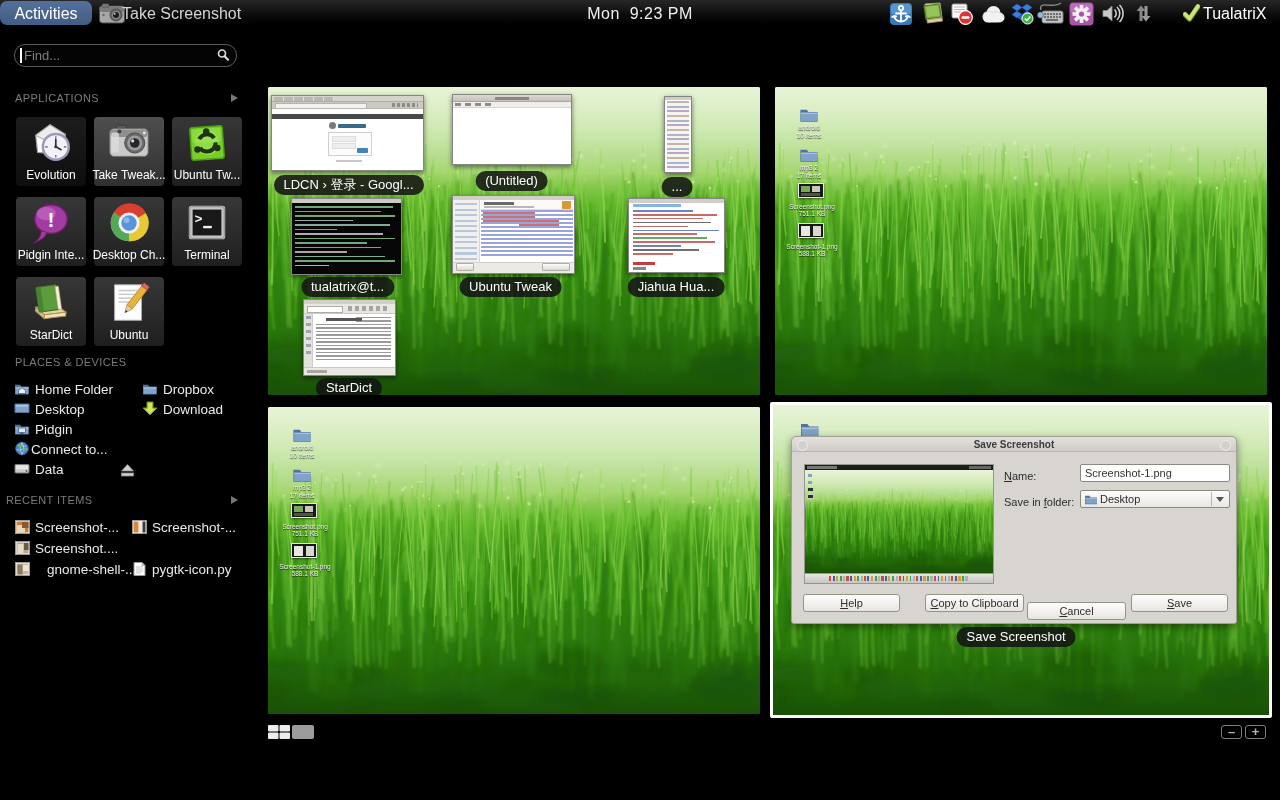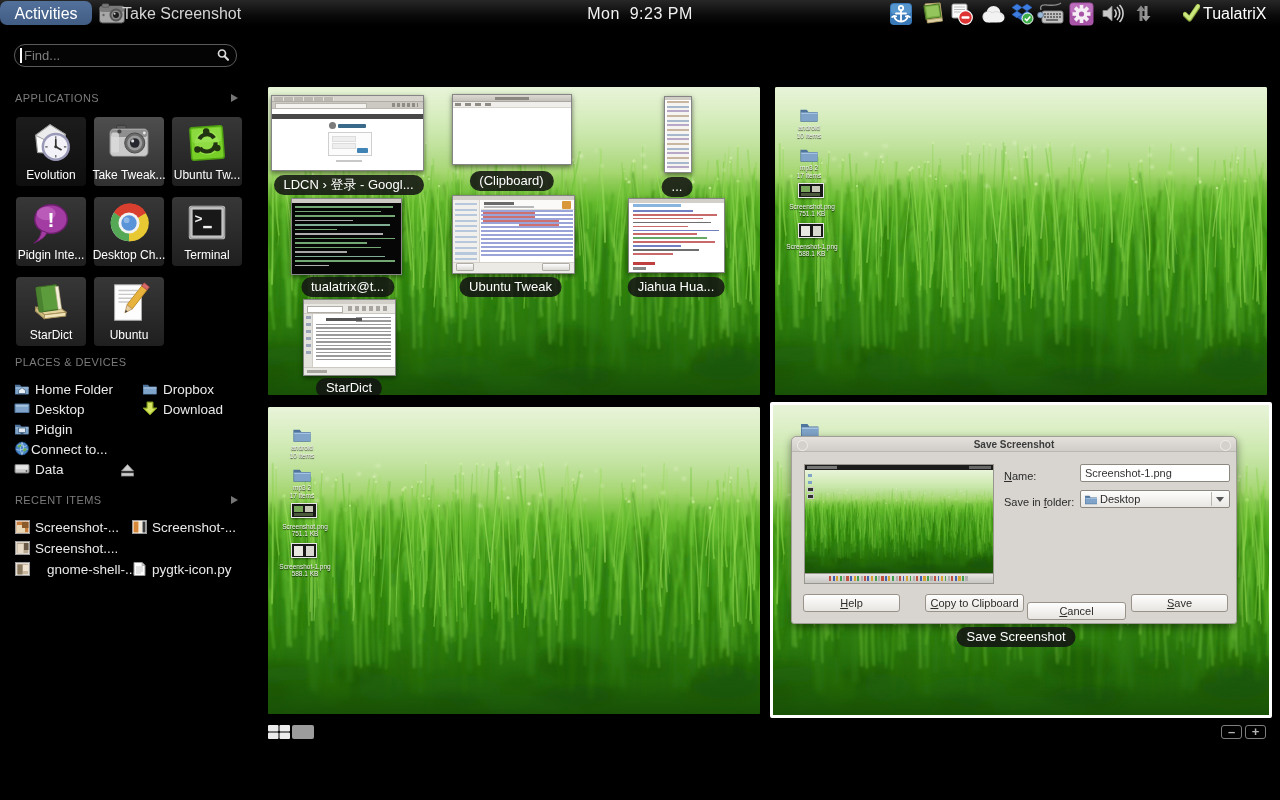--- a/index.html
+++ b/index.html
@@ -968,21 +968,21 @@
 
 <div id="find" class="a">Find...</div>
 <div id="caret" class="a"></div>
 <svg class="a" style="left:216px;top:48px" width="14" height="14" viewBox="0 0 14 14">
  <circle cx="6" cy="5.5" r="3.5" fill="none" stroke="#dcdcdc" stroke-width="1.7"></circle>
  <path d="M8.6 8.2 L12 11.8" stroke="#dcdcdc" stroke-width="2.1" stroke-linecap="round"></path>
 </svg>
 <div class="hdr a" style="left:15px;top:92px">APPLICATIONS</div>
 <div class="harr a" style="left:231px;top:94px"></div>
 <div class="hdr a" style="left:15px;top:356px">PLACES &amp; DEVICES</div>
-<div class="hdr a" style="left:15px;top:494px">RECENT ITEMS</div>
+<div class="hdr a" style="left:6px;top:494px">RECENT ITEMS</div>
 <div class="harr a" style="left:231px;top:496px"></div>
 
 <div class="tile a" style="left:16px;top:117px;background:linear-gradient(#1c1c1c,#0e0e0e)">
 <svg width="46" height="46" viewBox="0 0 48 48">
  <path d="M8 16 L23 5 L39 15 L37 36 L10 34 Z" fill="#fdfdfd" stroke="#9a9a9a" stroke-width="1.2"></path>
  <path d="M8 16 L23 5 L39 15 L24 24 Z" fill="#ececec" stroke="#9a9a9a" stroke-width="1"></path>
  <circle cx="29" cy="28" r="13.5" fill="#f2f2f8" stroke="#9a9ab8" stroke-width="2.6"></circle>
  <g stroke="#555" stroke-width="1.2">
         <path d="M29 17v2.5M29 36.5V39M40 28h-2.5M20.5 28H18"></path>
       </g>
@@ -1183,21 +1183,21 @@
   <div class="a" style="left:64px;top:64px;width:26px;height:2px;background:#c8c8c8"></div>
  </div>
  <div class="wlabel" style="left:80.5px;top:88px">LDCN › 登录 - Googl...</div>
 
  <div class="thumb" style="left:184px;top:7px;width:118px;height:69px">
   <div class="a" style="left:0;top:0;right:0;height:6px;background:linear-gradient(#dcd8d2,#c4c0ba);border-bottom:1px solid #aaa6a0"></div>
   <div class="a" style="left:42px;top:1.5px;width:34px;height:3px;background:#8a8680"></div>
   <div class="a" style="left:0;top:7px;right:0;height:5px;background:#f0eeea;border-bottom:1px solid #d8d4ce"></div>
   <div class="a" style="left:2px;top:8px;width:40px;height:3px;background:repeating-linear-gradient(90deg,#8f8b85 0 6px,#f0eeea 6px 10px)"></div>
  </div>
- <div class="wlabel" style="left:243.5px;top:84px">(Clipboard)</div>
+ <div class="wlabel" style="left:243.5px;top:84px">(Untitled)</div>
 
  <div class="thumb" style="left:396px;top:9px;width:26px;height:75px">
   <div class="a" style="left:0;top:0;right:0;height:3px;background:#d0ccc6"></div>
   <div class="a" style="left:2px;top:4px;right:2px;bottom:2px;background:repeating-linear-gradient(180deg,#c9b6a0 0 2.5px,#f6f4f0 2.5px 5px,#a8b8cc 5px 7px,#f6f4f0 7px 9px,#b8a8c8 9px 11px,#f6f4f0 11px 14px)"></div>
  </div>
  <div class="wlabel" style="left:409px;top:90px">...</div>
 
  <div class="thumb" style="left:23px;top:111px;width:109px;height:75px;background:#060606">
   <div class="a" style="left:0;top:0;right:0;height:4px;background:#cdc9c3"></div>
 <div class="a" style="left:3px;top:7.0px;width:98px;height:1.6px;background:#8fd08f;opacity:.8"></div>

